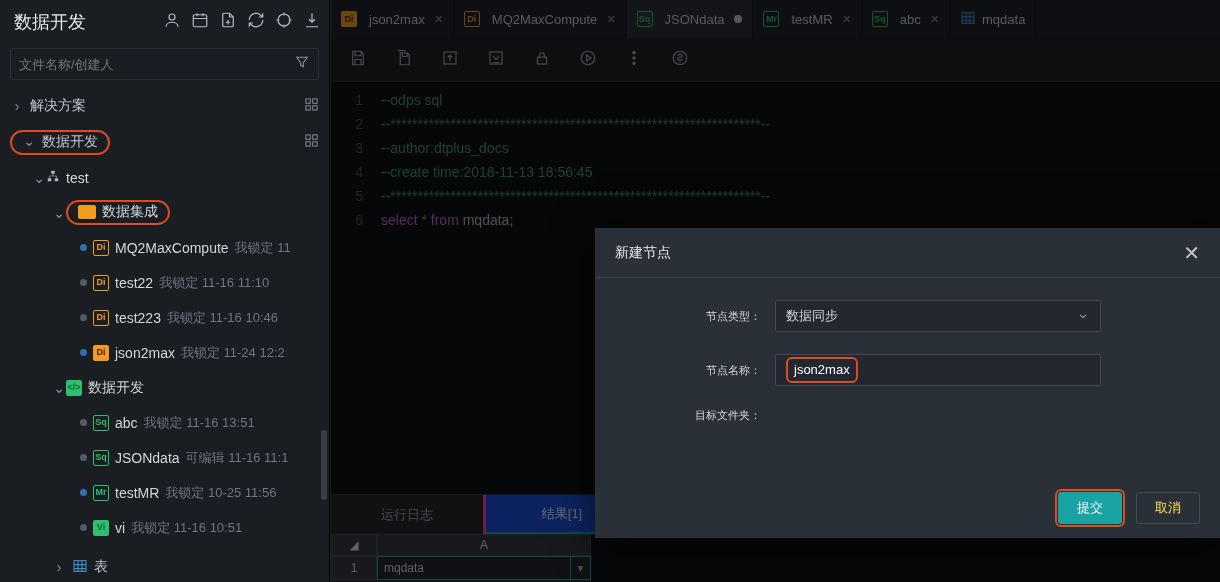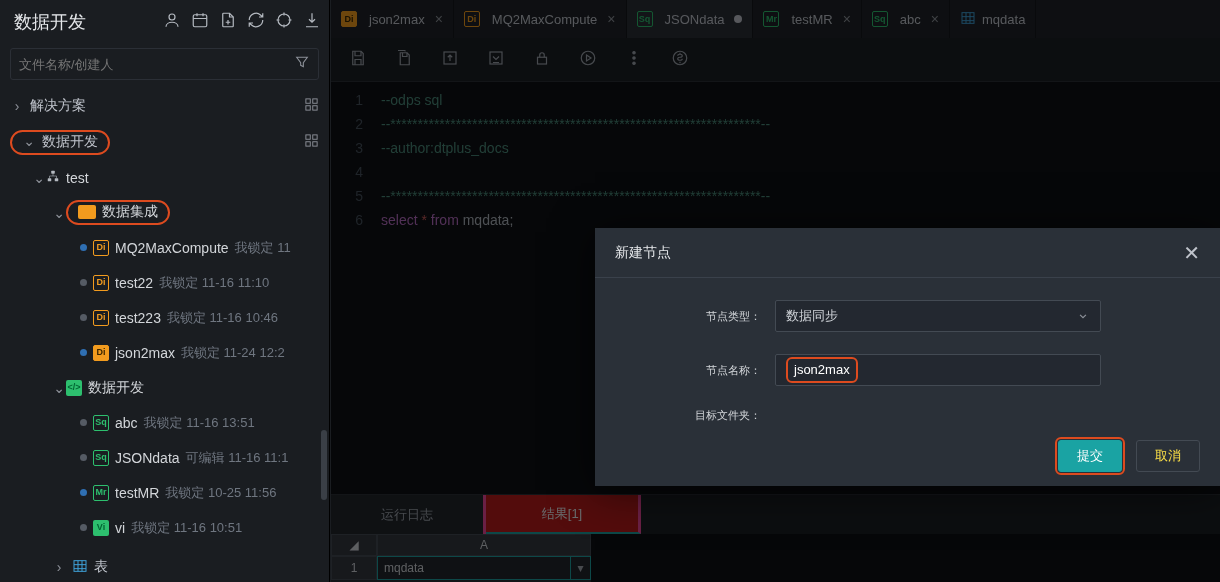--- a/index.html
+++ b/index.html
@@ -68,29 +68,29 @@
 .code { white-space:pre; }
 .cm-c { color:#4a8a7a; } 
 .cm-star { color:#4a8a7a; }
 .cm-kw { color:#b36bc0; } 
 .cm-op { color:#c75a5a; }
 .cm-id { color:#aab1ba; }
 
 
 .btabs { position:absolute; left:0; right:0; bottom:48px; height:40px; display:flex; background:#1b1f24; border-top:1px solid #2b2f36;}
 .btab { width:155px; display:flex; align-items:center; justify-content:center; font-size:13px; color:#9ea4ad; background:#22262c; border-right:3px solid #ec4899;}
-.btab.active { background:#b91c1c; color:#e6e8eb; border-bottom:2px solid #1ea0a0;}
+.btab.active { background:#1d4ed8; color:#e6e8eb; border-bottom:2px solid #1ea0a0;}
 .grid-area { position:absolute; left:0; bottom:0; height:48px; width:260px; background:#2b2f36; display:flex; flex-direction:column;}
 .grid-hdr { display:flex; height:22px; }
 .ghc { border:1px solid #434a53; background:#33383f; display:flex; align-items:center; justify-content:center; font-size:12px; color:#cfd3d8;}
 .grid-row { display:flex; height:24px;}
 .gcell { border:1px solid #1ea0a0; background:#23272d; display:flex; align-items:center; padding:0 6px; font-size:12px; color:#cfd3d8;}
 
 
-.modal { position:absolute; left:595px; top:228px; width:625px; height:258px; background:#2a3038; z-index:10; box-shadow:0 4px 40px rgba(0,0,0,.6); }
+.modal { position:absolute; left:595px; top:228px; width:625px; height:310px; background:#2a3038; z-index:10; box-shadow:0 4px 40px rgba(0,0,0,.6); }
 .modal-hd { display:flex; align-items:center; height:50px; padding:0 20px; border-bottom:1px solid #3a414b; }
 .modal-hd h3 { font-size:14px; color:#e6e8eb; font-weight:500; flex:1;}
 .modal-hd .x { font-size:20px; color:#c0c4cc; cursor:pointer;}
 .mrow { display:flex; align-items:center; margin-top:22px; }
 .mlabel { width:180px; text-align:right; padding-right:14px; font-size:11px; color:#d3d6da;}
 .minput, .mselect { width:326px; height:32px; background:#232830; border:1px solid #434a53; border-radius:2px; display:flex; align-items:center; padding:0 10px; font-size:13px; color:#cfd3d8; position:relative;}
 .mselect .sel-chev { position:absolute; right:10px; top:8px; }
 .mselect .sel-chev svg{ width:14px;height:14px;stroke:#8d9199;fill:none;stroke-width:2;}
 .hl-name { border:2px solid #dd4b1f; border-radius:6px; padding:0 6px; line-height:22px; display:inline-block; color:#fff;}
 .m-placeholder { color:#6f7680; }
@@ -345,20 +345,21 @@
     <div class="erow">
         <span class="lineno">2</span>
         <span class="code cm-star">--********************************************************************--</span>
       </div>
     <div class="erow">
         <span class="lineno">3</span>
         <span class="code cm-c">--author:dtplus_docs</span>
       </div>
     <div class="erow">
         <span class="lineno">4</span>
+        <span class="code cm-c">--create time:2018-11-13 18:56:45</span>
       </div>
     <div class="erow">
         <span class="lineno">5</span>
         <span class="code cm-star">--********************************************************************--</span>
       </div>
     <div class="erow">
         <span class="lineno">6</span>
         <span class="code"><span class="cm-kw">select</span><span class="cm-op"> * </span><span class="cm-kw">from</span><span class="cm-id"> mqdata</span><span class="cm-id">;</span></span>
       </div>
   </div>

